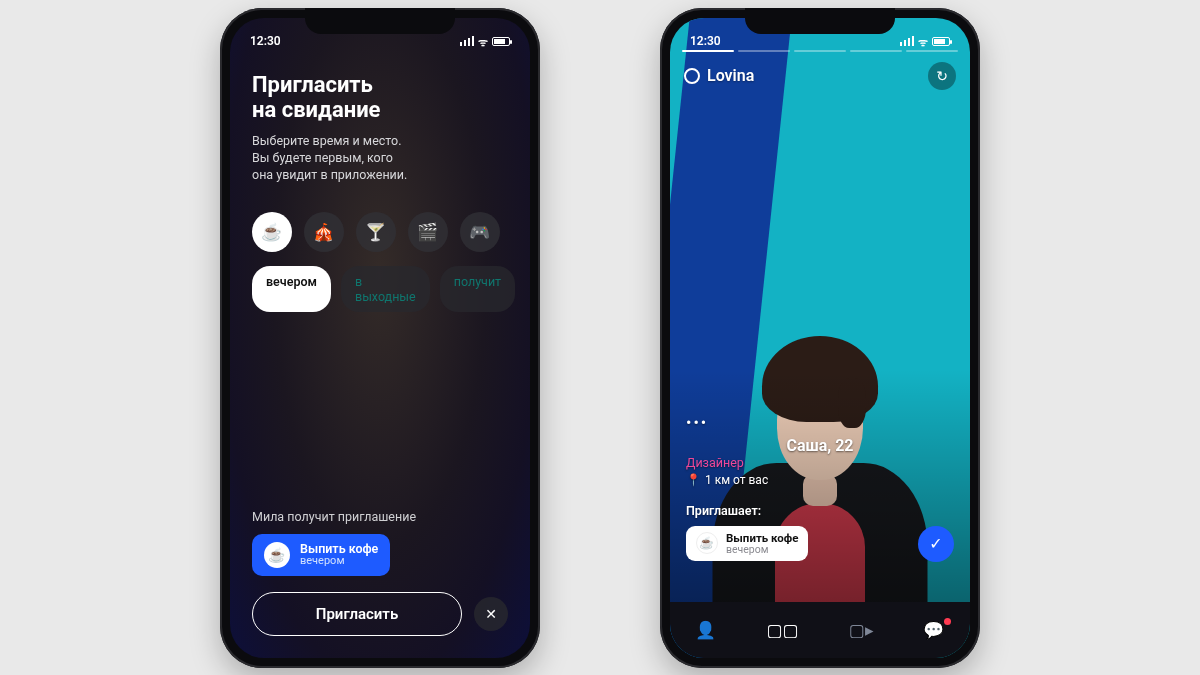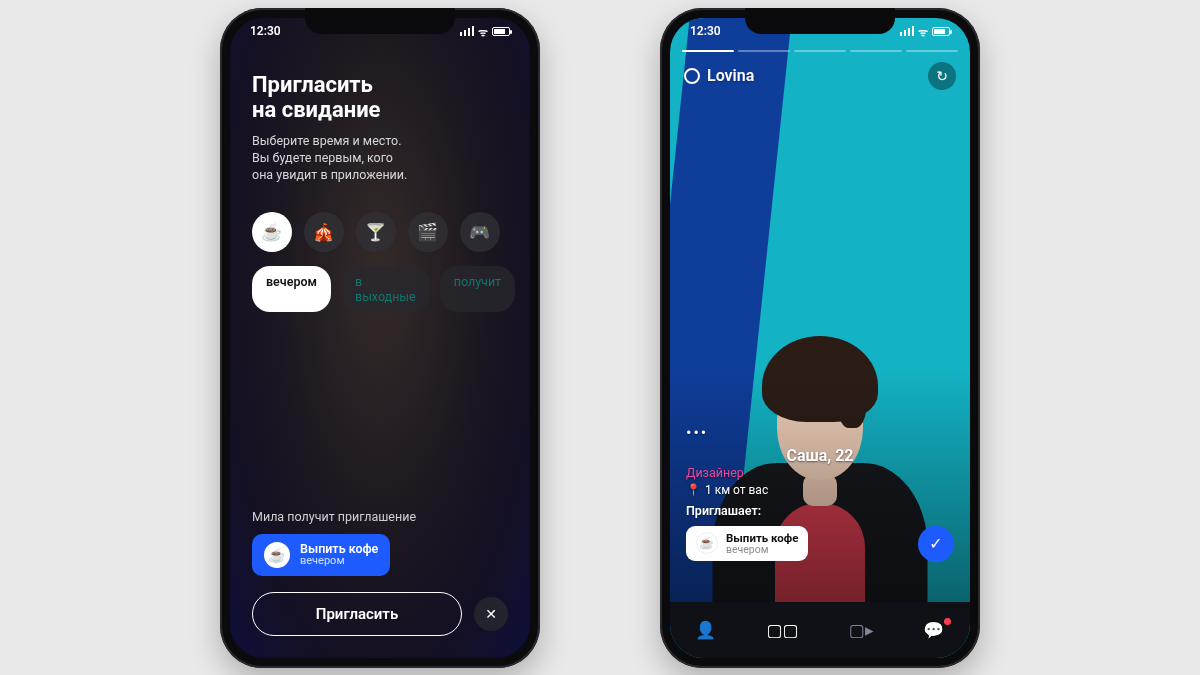--- a/index.html
+++ b/index.html
@@ -27,21 +27,21 @@
     position: relative;
     color: #fff;
   }
   .notch {
     position: absolute; top: 0; left: 50%; transform: translateX(-50%);
     width: 150px; height: 26px; background: #0b0b0e;
     border-bottom-left-radius: 16px; border-bottom-right-radius: 16px;
     z-index: 50;
   }
   .statusbar {
-    position: absolute; top: 6px; left: 0; right: 0;
+    position: absolute; top: 16px; left: 0; right: 0;
     display: flex; justify-content: space-between;
     padding: 0 20px; font-size: 12px; font-weight: 600; z-index: 40;
   }
   .status-icons { display: flex; gap: 4px; align-items: center; }
   .bars, .wifi, .batt { display: inline-block; }
   .bars { width:14px; height:10px; background:
     linear-gradient(#fff,#fff) 0 6px/2px 4px no-repeat,
     linear-gradient(#fff,#fff) 4px 4px/2px 6px no-repeat,
     linear-gradient(#fff,#fff) 8px 2px/2px 8px no-repeat,
     linear-gradient(#fff,#fff) 12px 0/2px 10px no-repeat; }
@@ -140,21 +140,21 @@
   .top-row { position:absolute; top:44px; left:14px; right:14px; display:flex; align-items:center; justify-content:space-between; z-index:30;}
   .brand { display:flex; align-items:center; gap:7px; font-size:16px; font-weight:600; text-shadow:0 1px 2px rgba(0,0,0,.35);}
   .brand-logo { width:16px;height:16px;border-radius:50%;border:2px solid #fff;}
   .refresh { width:28px;height:28px;border-radius:50%;background:rgba(0,0,0,.35);display:flex;align-items:center;justify-content:center;font-size:14px;}
 
   .profile-block { position:absolute; left:16px; right:16px; bottom:96px; z-index:30; }
   .dots { font-size:16px; letter-spacing:2px; margin-bottom:4px; text-shadow:0 1px 2px rgba(0,0,0,.5);}
   .name { font-size:16px; font-weight:700; text-shadow:0 1px 2px rgba(0,0,0,.5);text-align:center;}
   .role { font-size:12.5px; color:#ec4899; text-shadow:0 1px 2px rgba(0,0,0,.5);}
   .loc { font-size:12px; margin-top:3px; display:flex; align-items:center; gap:4px; text-shadow:0 1px 2px rgba(0,0,0,.5);}
-  .invites-label { font-size:12.5px; font-weight:600; margin-top:6px; text-shadow:0 1px 2px rgba(0,0,0,.5);}
+  .invites-label { font-size:12.5px; font-weight:600; margin-top:16px; text-shadow:0 1px 2px rgba(0,0,0,.5);}
 
   .right-invite-row { display:flex; align-items:center; justify-content:space-between; margin-top:8px; }
   .mini-card { display:inline-flex; align-items:center; gap:8px; background:#fff; color:#111; border-radius:9px; padding:6px 10px;}
   .mini-cup { width:22px;height:22px;border-radius:50%;background:#fff;border:1px solid #eee;display:flex;align-items:center;justify-content:center;font-size:12px;}
   .mini-texts { display:flex;flex-direction:column;line-height:1.05;}
   .mini-title { font-size:11.5px; font-weight:700;}
   .mini-sub { font-size:10.5px; color:#8a8a90;}
   .accept { width:36px;height:36px;border-radius:50%;background:#1e5bff;display:flex;align-items:center;justify-content:center;font-size:16px;}
 
   .tabbar { position:absolute; bottom:0; left:0; right:0; height:56px; background:#101017;

